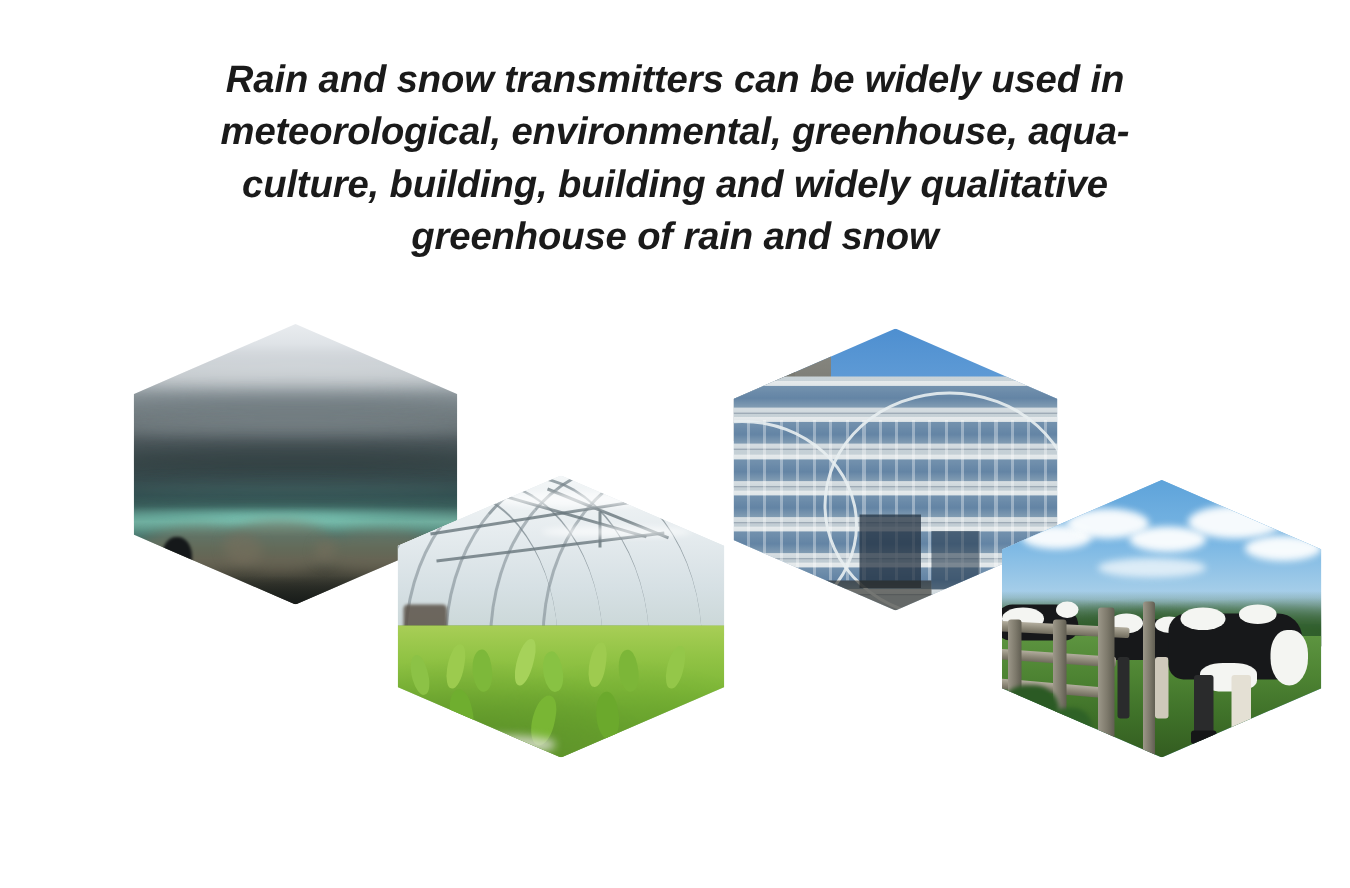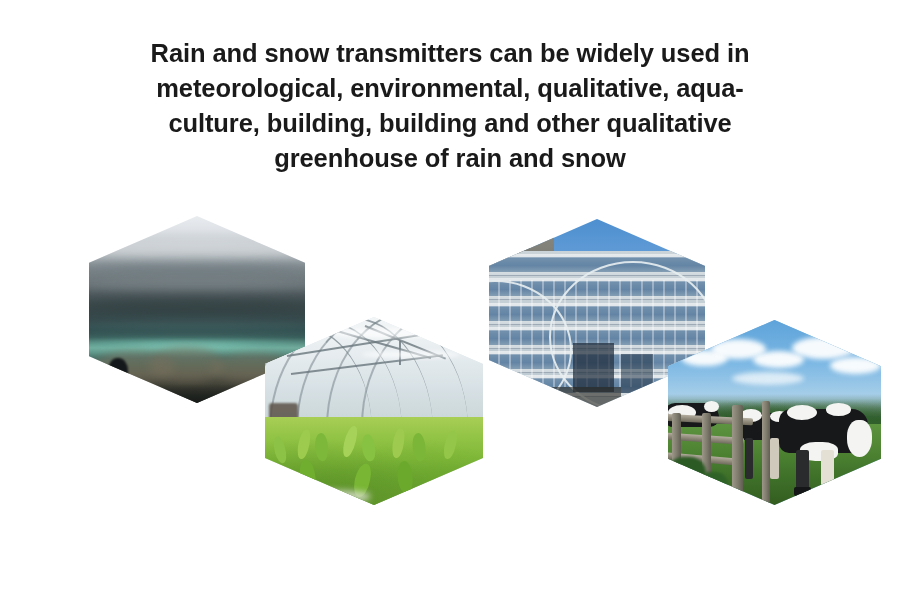--- a/index.html
+++ b/index.html
@@ -14,20 +14,21 @@
     overflow: hidden;
     font-family: "Liberation Sans", sans-serif;
     -webkit-font-smoothing: antialiased;
   }
 
   .slide {
     position: relative;
     width: 900px;
     height: 592px;
     background: #ffffff;
+    font-style: italic;
   }
 
   
   .title-block {
     position: absolute;
     left: 90px;
     top: 36px;
     width: 720px;
     text-align: center;
   }
@@ -330,22 +331,22 @@
     filter: blur(1.5px);
   }
 </style>
 </head>
 <body>
 
 <div class="slide">
 
   <div class="title-block">
     <span class="title-line">Rain and snow transmitters can be widely used in</span>
-    <span class="title-line">meteorological, environmental, qualitative, aqua-</span>
-    <span class="title-line">culture, building, building and other qualitative</span>
+    <span class="title-line">meteorological, environmental, greenhouse, aqua-</span>
+    <span class="title-line">culture, building, building and widely qualitative</span>
     <span class="title-line">greenhouse of rain and snow</span>
   </div>
 
   <div class="hex-gallery">
 
     <div class="hex" style="left:89px; top:216px; width:216px; height:187px;">
       <div class="hex-art art-storm">
         <div class="wisp storm-w1"></div>
         <div class="wisp storm-w2"></div>
         <div class="wisp storm-w3"></div>

